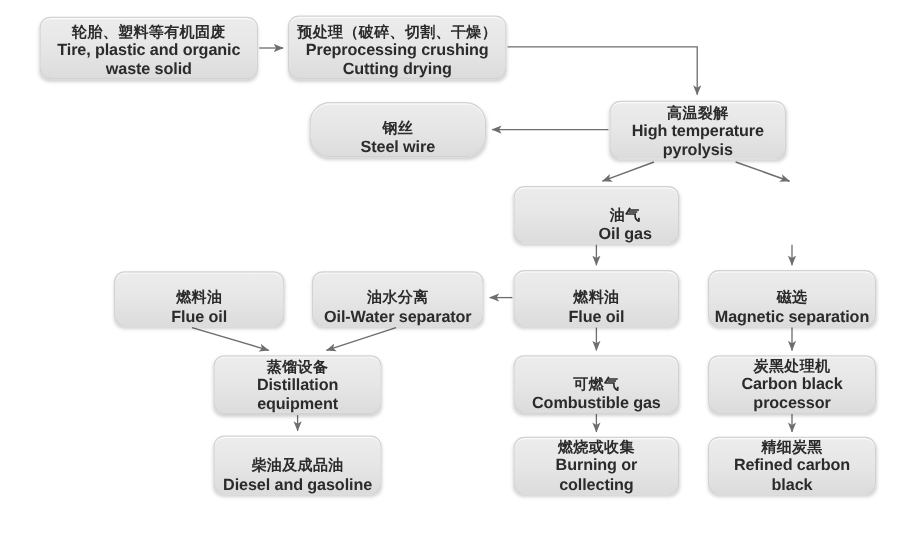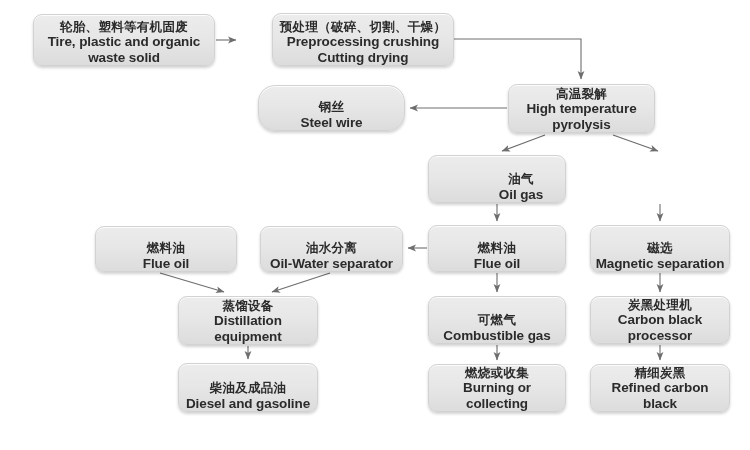--- a/index.html
+++ b/index.html
@@ -99,21 +99,21 @@
     <path d="M660,345 L660,360" fill="none" stroke="#6e6e6e" stroke-width="1.1" marker-end="url(#ah)"></path>
   </svg>
 
   <div class="node" style="left: 33px; top: 14px; width: 182px; height: 52px;">
     <span class="txt">
       <span class="cn">轮胎、塑料等有机固废</span>
       <span class="en">Tire, plastic and organic waste solid</span>
     </span>
   </div>
 
-  <div class="node" style="left: 240px; top: 13px; width: 182px; height: 53px; margin-left: 32px;">
+  <div class="node" style="left: 240px; top: 13px; width: 182px; height: 53px;">
     <span class="txt">
       <span class="cn">预处理（破碎、切割、干燥）</span>
       <span class="en">Preprocessing crushing Cutting drying</span>
     </span>
   </div>
 
   <div class="node" style="left: 258px; top: 85px; width: 147px; height: 46px; border-radius: 17px;">
     <span class="txt">
       <span class="cn">钢丝</span>
       <span class="en">Steel wire</span>

